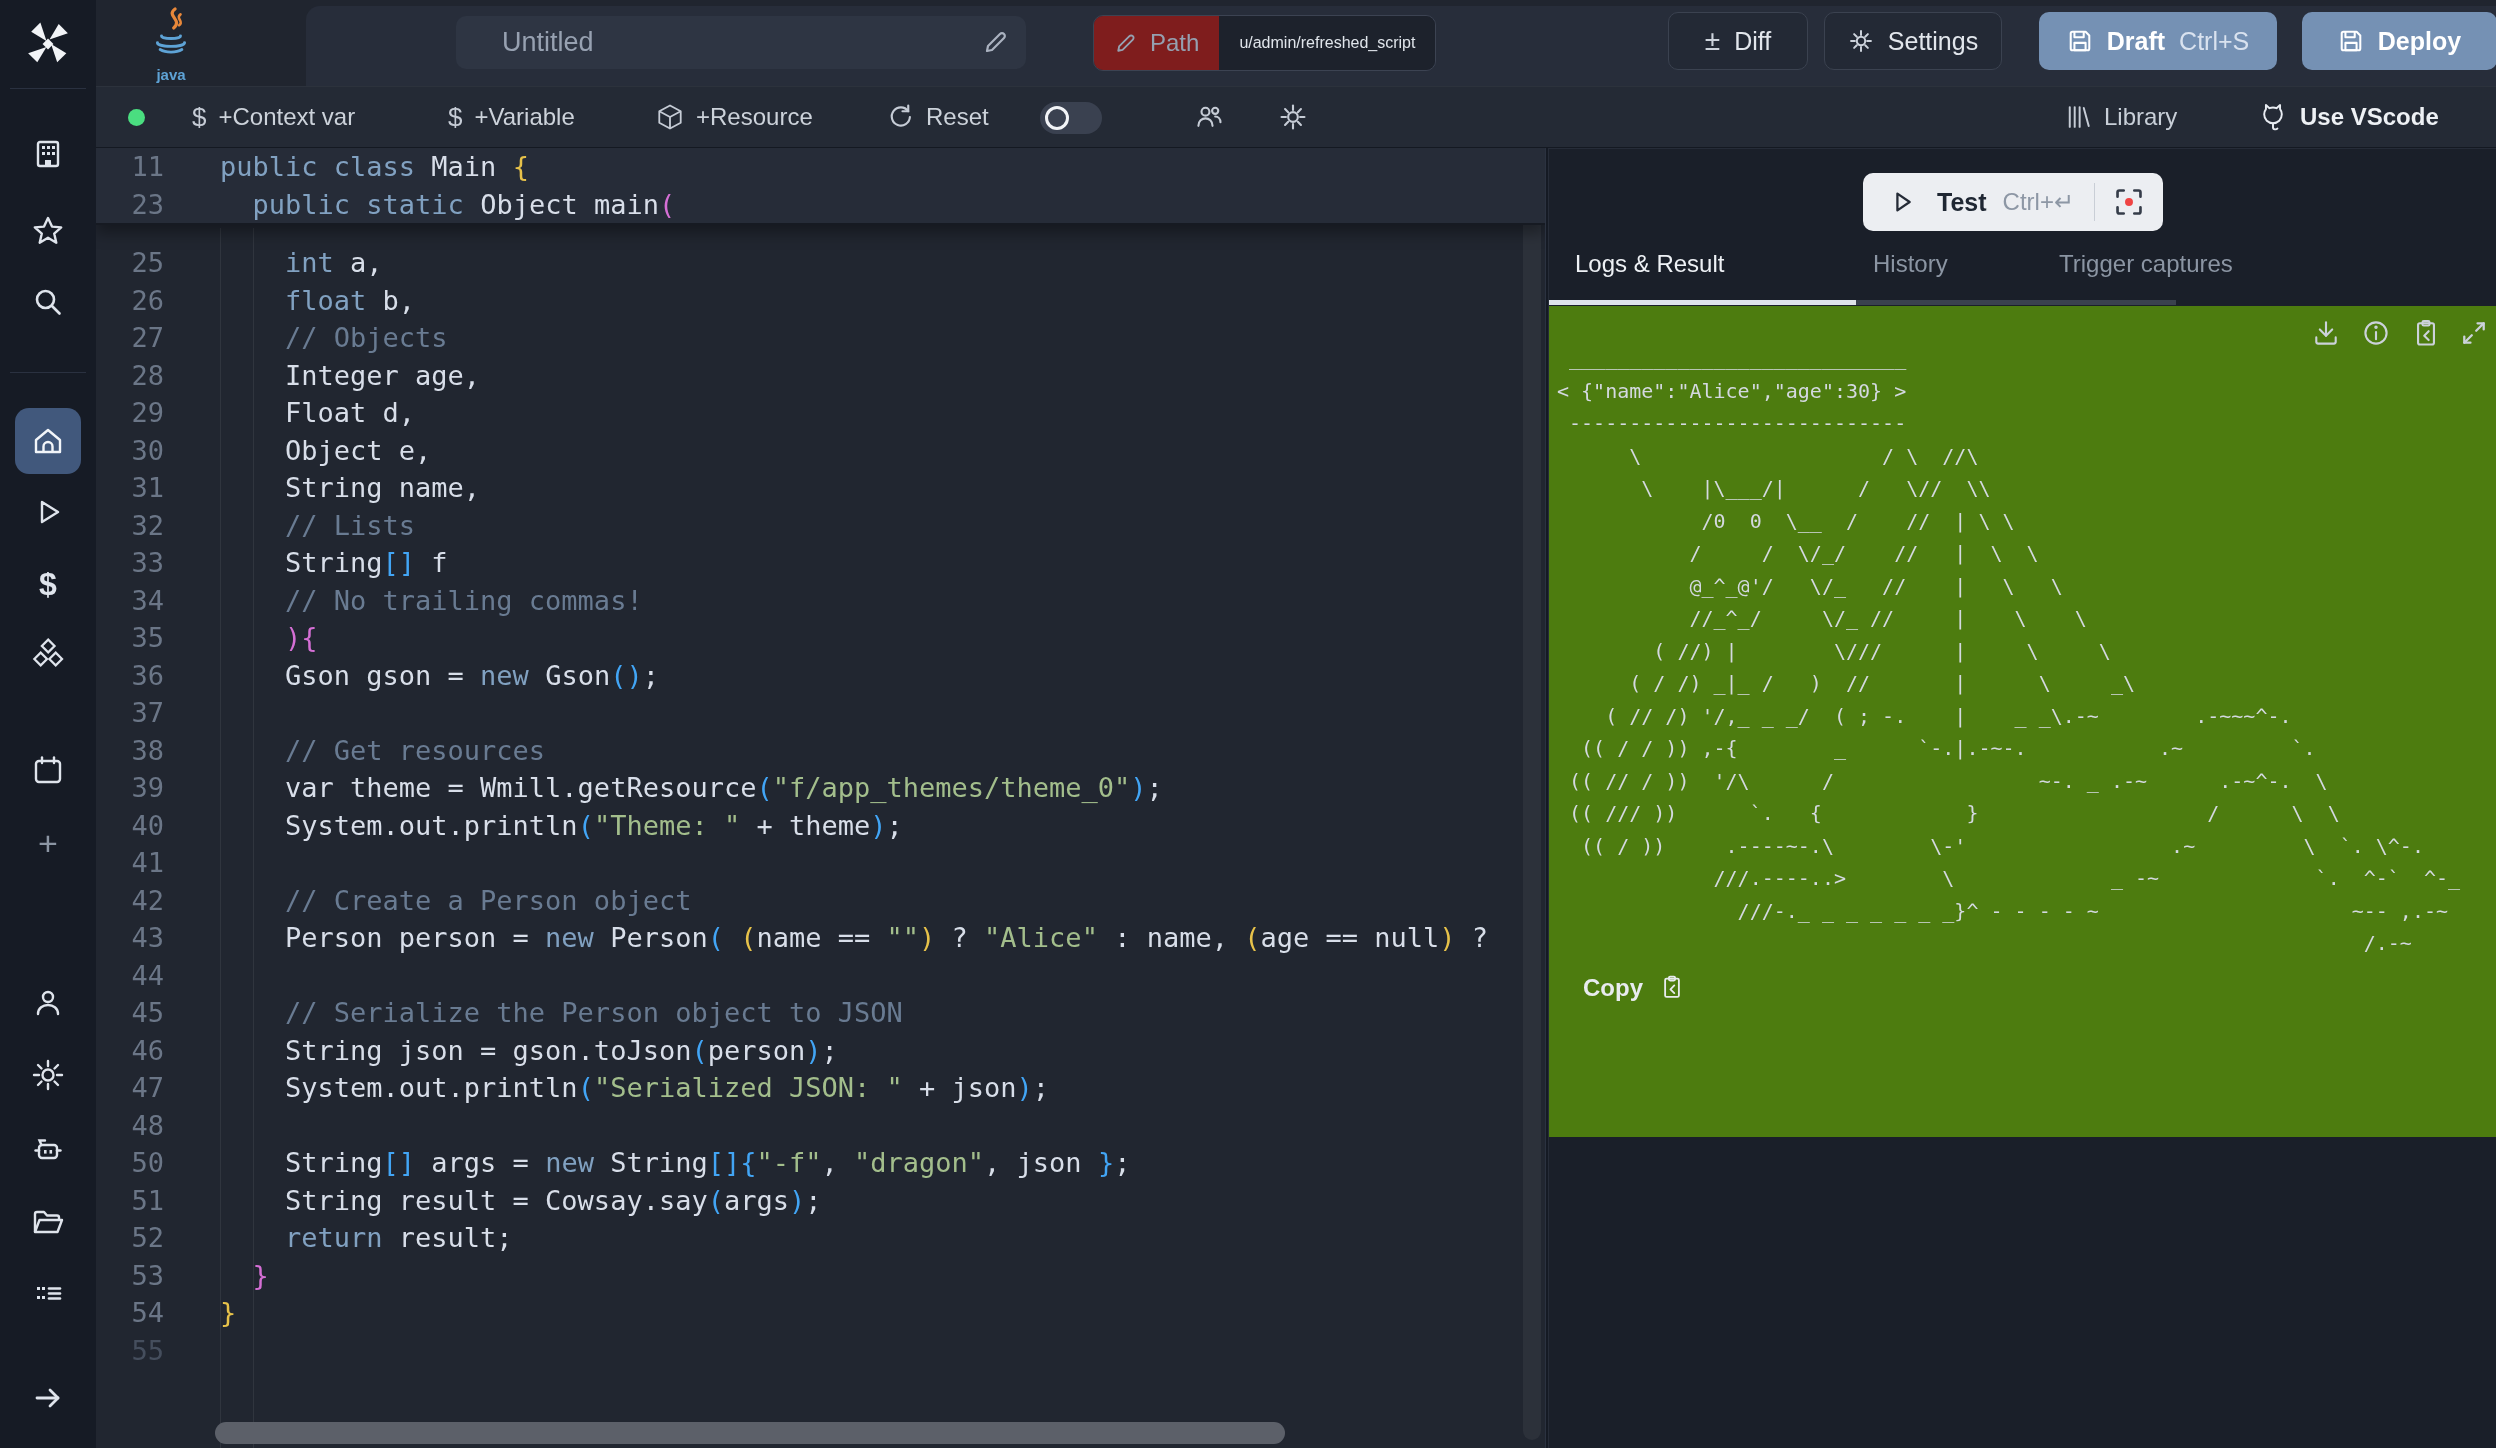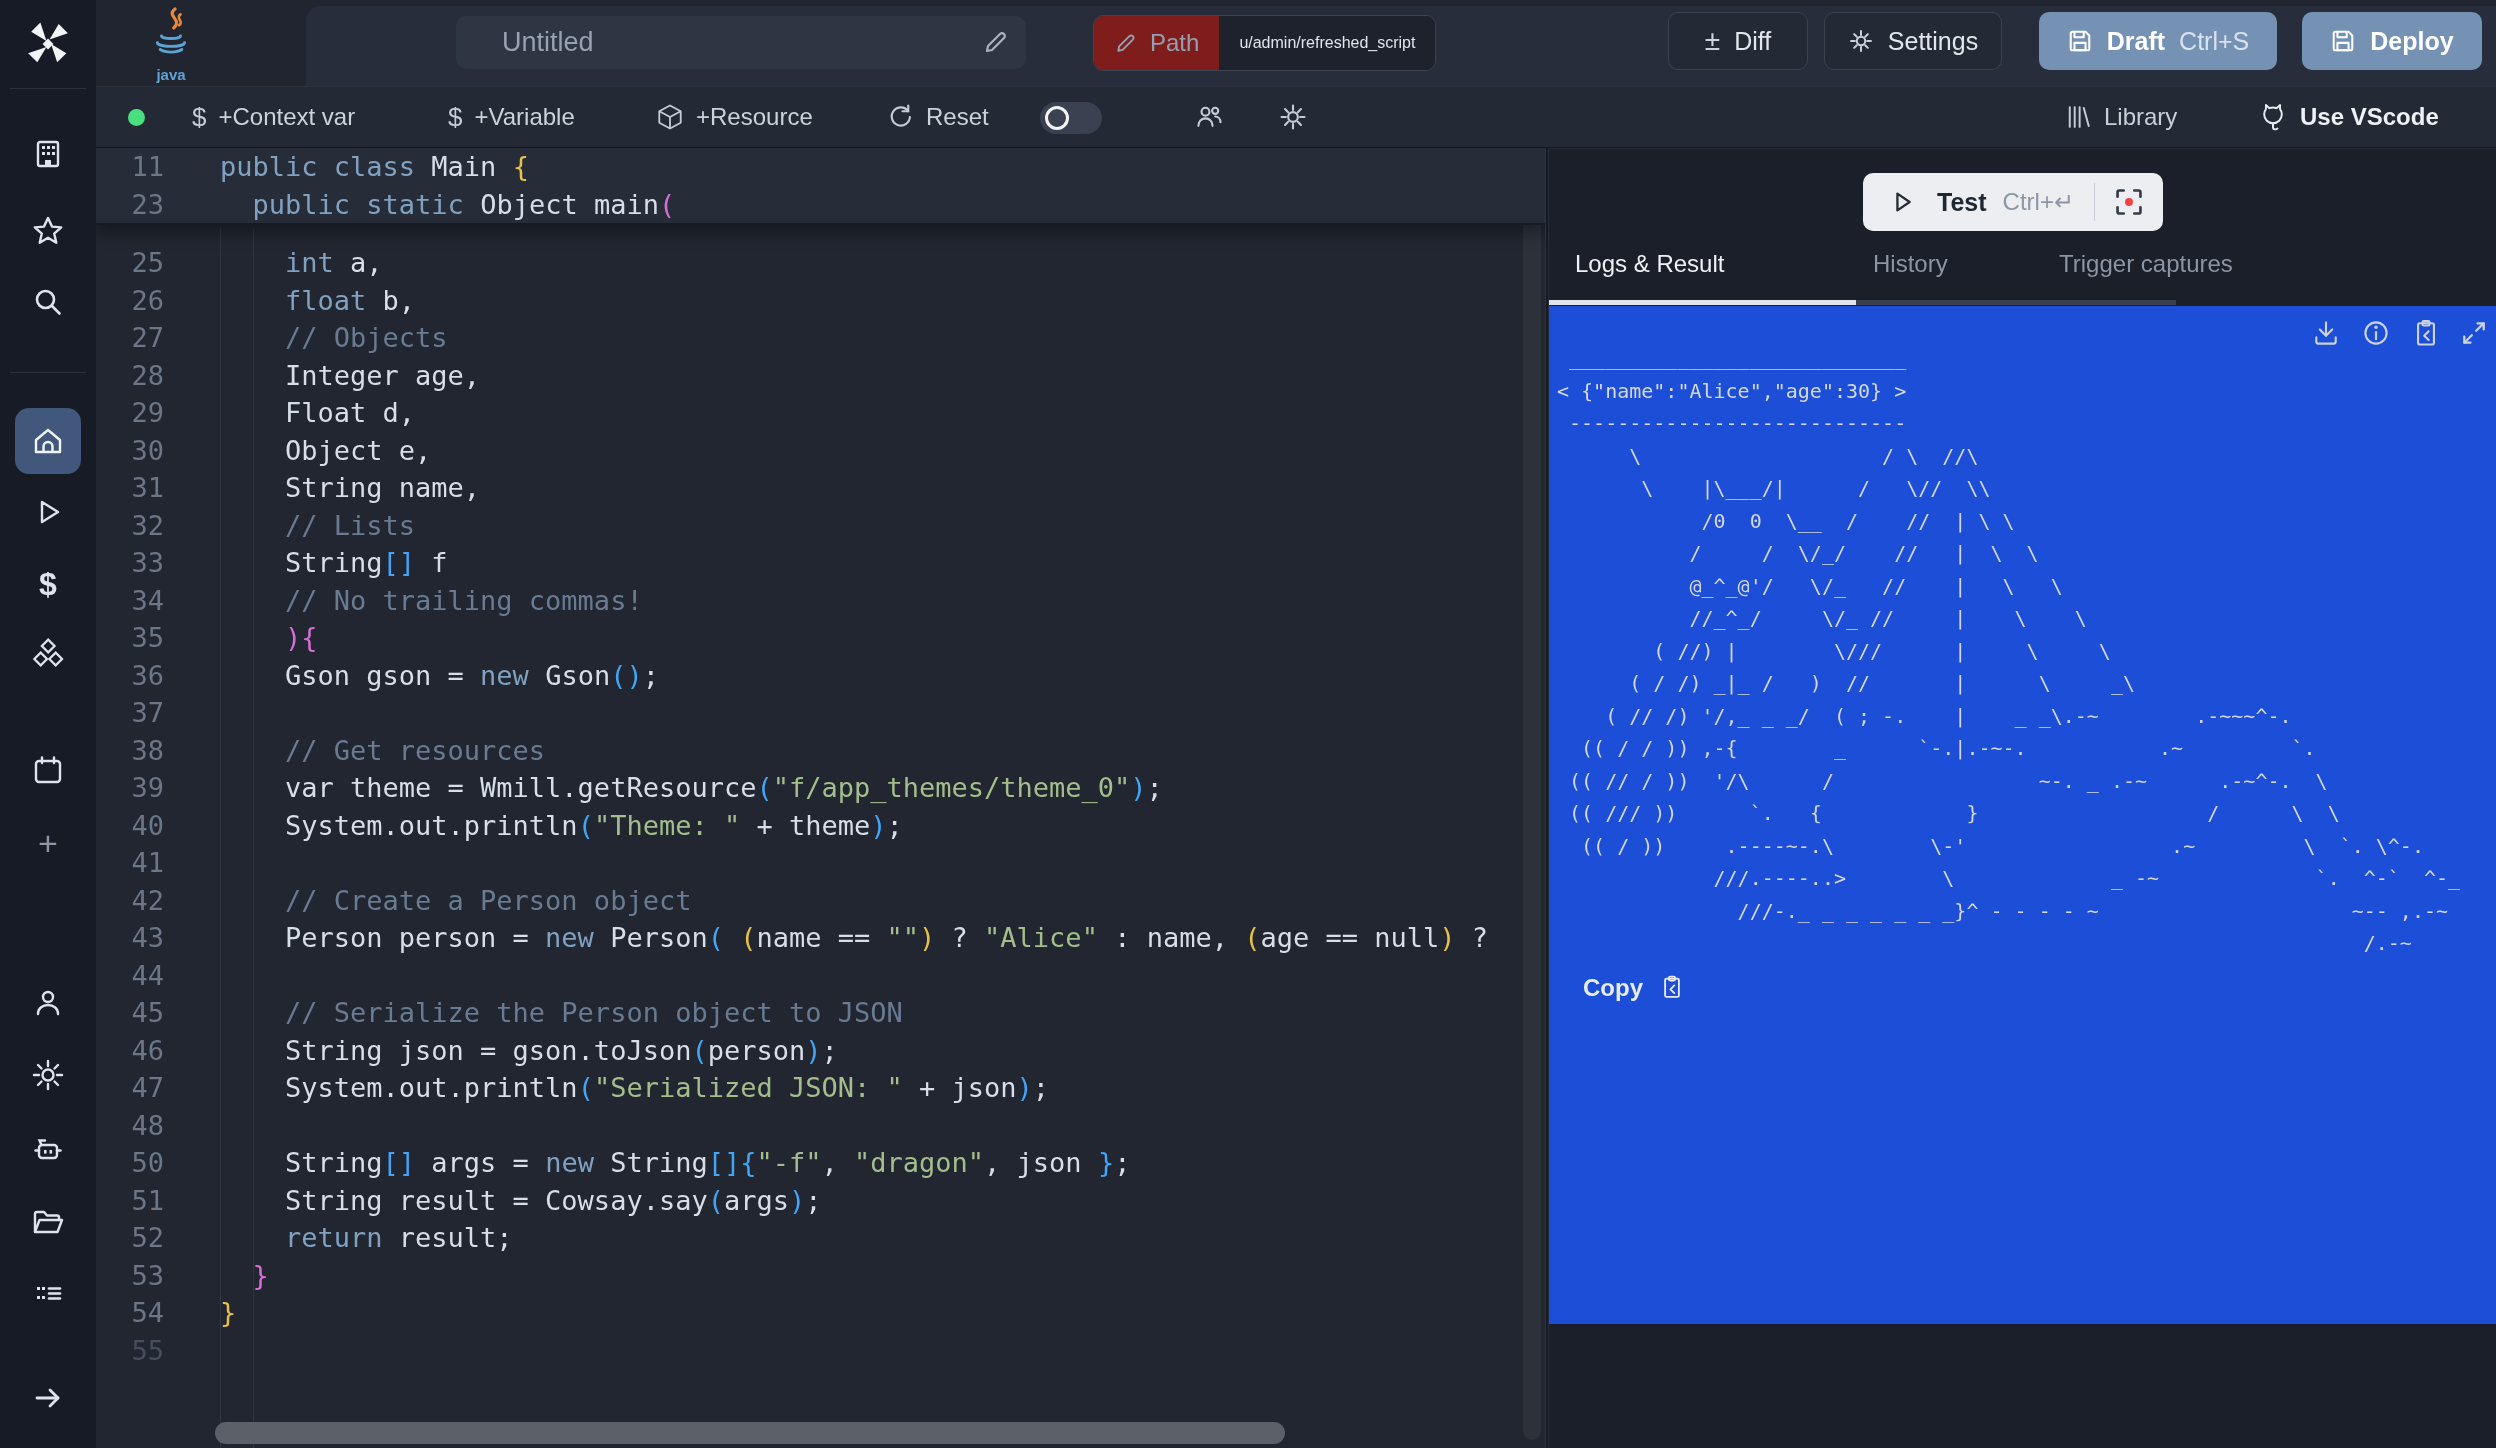--- a/index.html
+++ b/index.html
@@ -82,21 +82,21 @@
   #test-btn .play { margin-left:26px; color:#252b37; }
   #test-label { margin-left:22px; font-size:25px; font-weight:bold; color:#1f2733; }
   #test-kbd { margin-left:16px; font-size:24px; color:#8d97a5; }
   #test-sep { width:1px; height:38px; background:#c9ced6; margin-left:20px; }
   #capture-btn { flex:1; display:flex; align-items:center; justify-content:center; height:100%; cursor:pointer; }
   #tabsrow { position:absolute; left:0; top:88px; width:100%; height:70px; }
   .tab { position:absolute; top:14px; font-size:24px; color:#8b95a3; cursor:pointer; }
   .tab.active { color:#eef1f5; }
   #tab-underline-active { position:absolute; left:0; top:64px; width:307px; height:5px; background:#dfe3ea; }
   #tab-underline-track { position:absolute; left:307px; top:64px; width:320px; height:5px; background:#3a414e; }
-  #pcontent { position:absolute; left:0; top:158px; width:100%; height:1018px; background:#1d4ed8; }
+  #pcontent { position:absolute; left:0; top:158px; width:100%; height:831px; background:#4d7c0f; }
   .res-ic { position:absolute; top:12px; width:30px; height:30px; color:#ccd2da; cursor:pointer; }
   #ascii { position:absolute; left:8px; top:36px; font-family:"DejaVu Sans Mono",monospace;
            font-size:20px; line-height:32.5px; color:#d4d9e0; white-space:pre; }
   #copy-row { position:absolute; left:34px; top:668px; display:flex; align-items:flex-start; gap:16px;
               color:#e8ebef; font-size:24px; font-weight:bold; cursor:pointer; }
 </style>
 </head>
 <body>
 
 <div id="sidebar">
@@ -285,21 +285,21 @@
   <div class="top-btn solid" style="left:1943px; width:238px;">
     <svg width="26" height="26" viewBox="0 0 28 28" fill="none" stroke="#ffffff" stroke-width="2.2" stroke-linejoin="round">
       <path d="M4 6 a2 2 0 0 1 2-2 h14 l4 4 v14 a2 2 0 0 1-2 2 H6 a2 2 0 0 1-2-2 Z"></path>
       <path d="M8 4 v6 h10 V4"></path>
         <rect x="8" y="16" width="12" height="8"></rect>
     </svg>
     <span>Draft</span>
     <span class="kbd-light">Ctrl+S</span>
   </div>
 
-  <div class="top-btn solid" style="left:2206px; width:180px;">
+  <div class="top-btn solid" style="left:2206px; width:195px;">
     <svg width="26" height="26" viewBox="0 0 28 28" fill="none" stroke="#ffffff" stroke-width="2.2" stroke-linejoin="round">
       <path d="M4 6 a2 2 0 0 1 2-2 h14 l4 4 v14 a2 2 0 0 1-2 2 H6 a2 2 0 0 1-2-2 Z"></path>
       <path d="M8 4 v6 h10 V4"></path>
         <rect x="8" y="16" width="12" height="8"></rect>
     </svg>
     <span>Deploy</span>
   </div>
 </div>
 
 <div id="toolbar">

